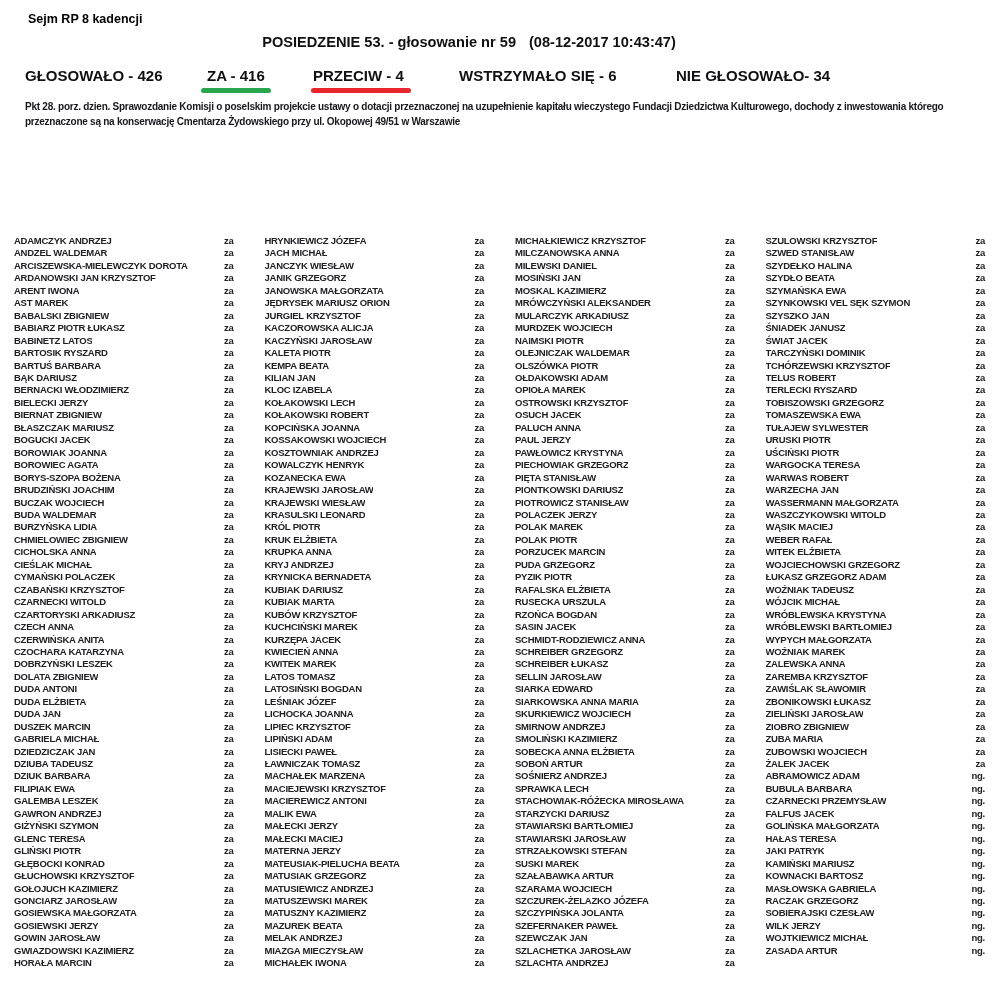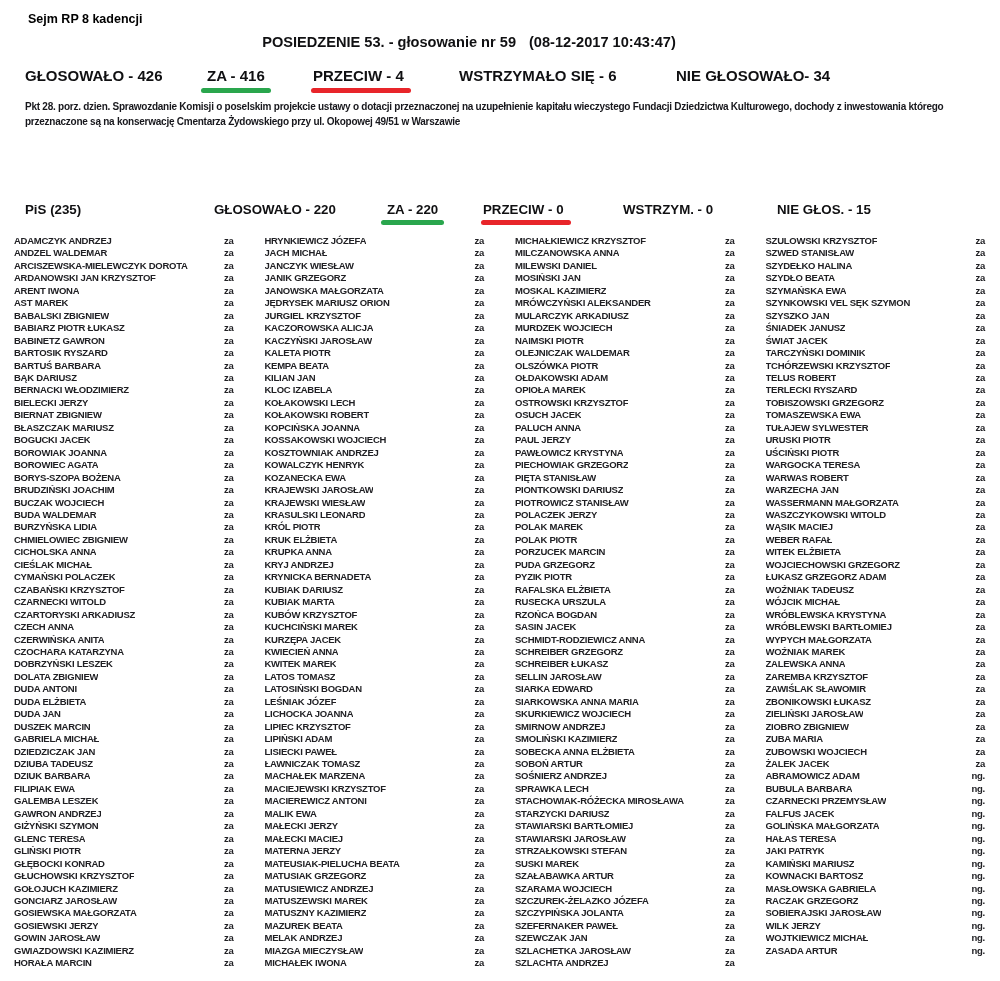--- a/index.html
+++ b/index.html
@@ -58,34 +58,20 @@
     <span class="stat s3">
       <span>PRZECIW - 4</span>
       <span class="ubar red"></span>
     </span>
     <span class="stat s4">WSTRZYMAŁO SIĘ - 6</span>
     <span class="stat s5">NIE GŁOSOWAŁO- 34</span>
   </div>
 
   <div class="agenda">Pkt 28. porz. dzien. Sprawozdanie Komisji o poselskim projekcie ustawy o dotacji przeznaczonej na uzupełnienie kapitału wieczystego Fundacji Dziedzictwa Kulturowego, dochody z inwestowania którego przeznaczone są na konserwację Cmentarza Żydowskiego przy ul. Okopowej 49/51 w Warszawie</div>
 
-  <div class="party-row">
-    <span class="stat p1">PiS (235)</span>
-    <span class="stat p2">GŁOSOWAŁO - 220</span>
-    <span class="stat p3">
-      <span>ZA - 220</span>
-      <span class="ubar green"></span>
-    </span>
-    <span class="stat p4">
-      <span>PRZECIW - 0</span>
-      <span class="ubar red"></span>
-    </span>
-    <span class="stat p5">WSTRZYM. - 0</span>
-    <span class="stat p6">NIE GŁOS. - 15</span>
-  </div>
 
   <div class="voters">
       <div>
         <div class="vrow">
           <span class="vname">ADAMCZYK ANDRZEJ</span>
           <span class="vvote">za</span>
         </div>
         <div class="vrow">
           <span class="vname">ANDZEL WALDEMAR</span>
           <span class="vvote">za</span>
@@ -108,21 +94,21 @@
         </div>
         <div class="vrow">
           <span class="vname">BABALSKI ZBIGNIEW</span>
           <span class="vvote">za</span>
         </div>
         <div class="vrow">
           <span class="vname">BABIARZ PIOTR ŁUKASZ</span>
           <span class="vvote">za</span>
         </div>
         <div class="vrow">
-          <span class="vname">BABINETZ GAWRON</span>
+          <span class="vname">BABINETZ LATOS</span>
           <span class="vvote">za</span>
         </div>
         <div class="vrow">
           <span class="vname">BARTOSIK RYSZARD</span>
           <span class="vvote">za</span>
         </div>
         <div class="vrow">
           <span class="vname">BARTUŚ BARBARA</span>
           <span class="vvote">za</span>
         </div>
@@ -1006,21 +992,21 @@
         </div>
         <div class="vrow">
           <span class="vname">MASŁOWSKA GABRIELA</span>
           <span class="vvote">ng.</span>
         </div>
         <div class="vrow">
           <span class="vname">RACZAK GRZEGORZ</span>
           <span class="vvote">ng.</span>
         </div>
         <div class="vrow">
-          <span class="vname">SOBIERAJSKI JAROSŁAW</span>
+          <span class="vname">SOBIERAJSKI CZESŁAW</span>
           <span class="vvote">ng.</span>
         </div>
         <div class="vrow">
           <span class="vname">WILK JERZY</span>
           <span class="vvote">ng.</span>
         </div>
         <div class="vrow">
           <span class="vname">WOJTKIEWICZ MICHAŁ</span>
           <span class="vvote">ng.</span>
         </div>

